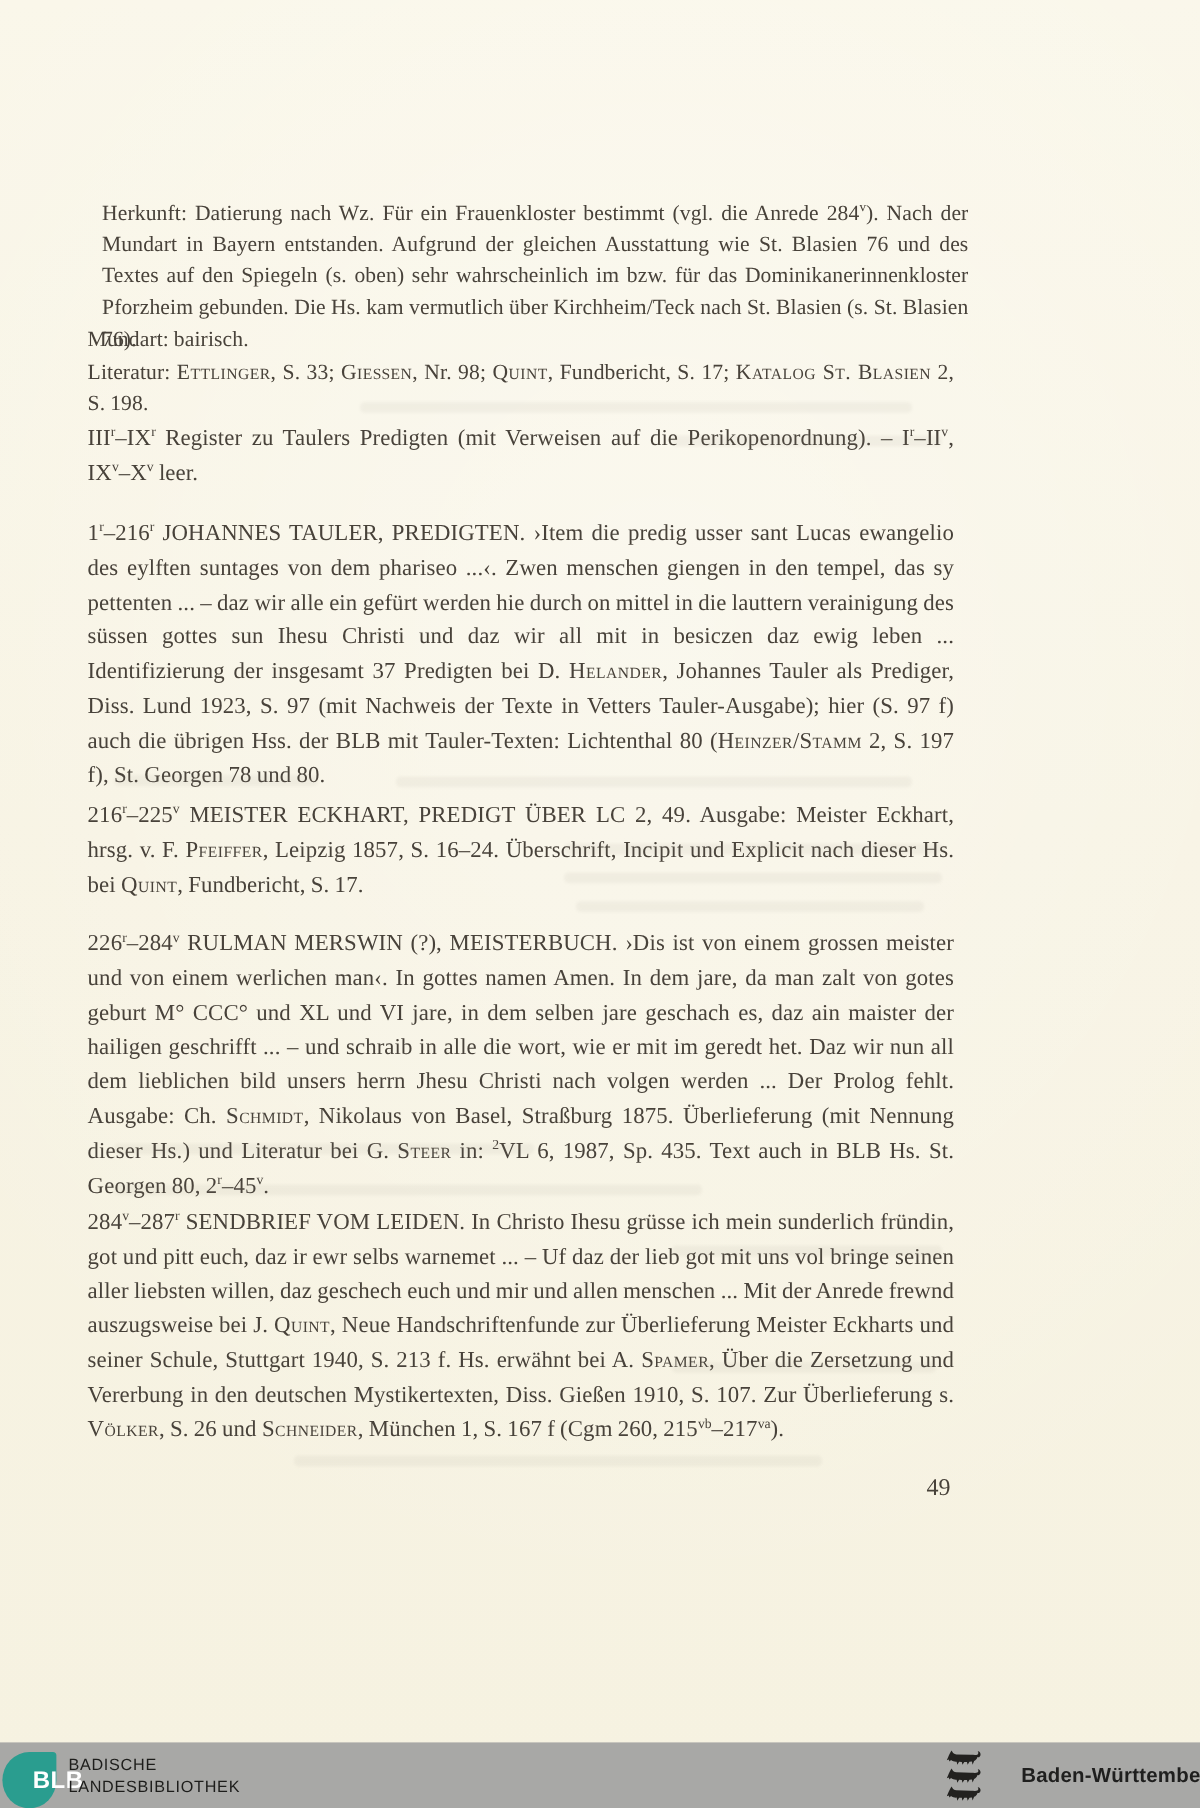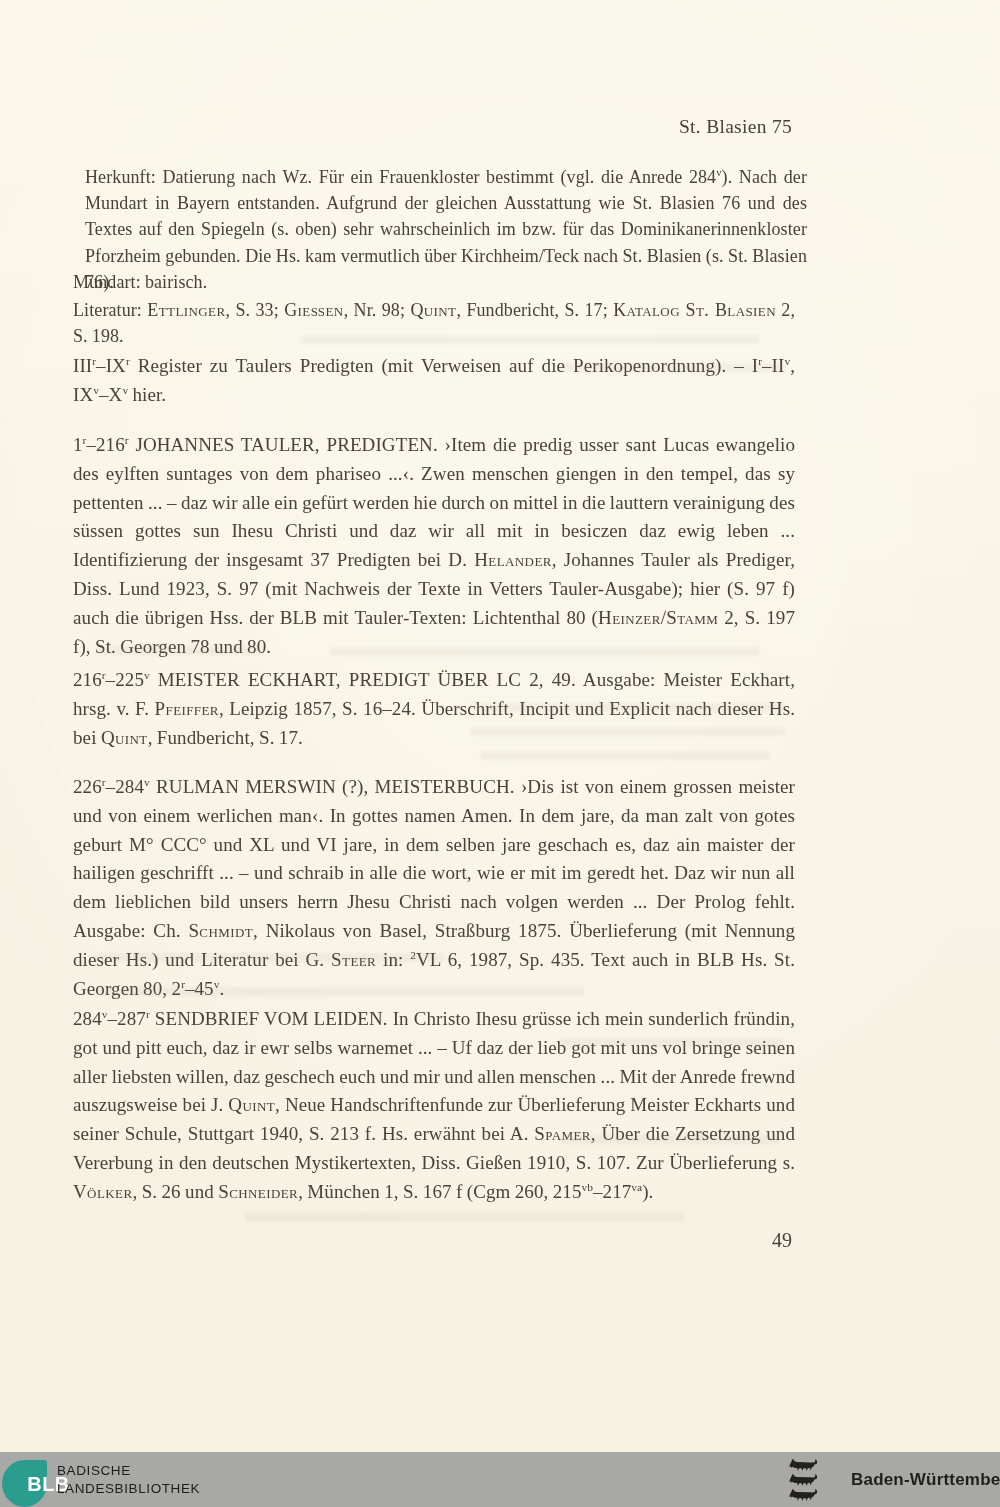--- a/index.html
+++ b/index.html
@@ -86,27 +86,26 @@
     font-size:17px;font-weight:600;color:#1f1f1e;letter-spacing:0.2px;
     white-space:nowrap;
     margin-left:24px;
   }
 </style>
 </head>
 <body>
 
 <div class="scan">
 
-  <div class="running-header">St. Blasien 75</div>
 
   <p id="herkunft" class="para small"><span>Herkunft: Datierung nach Wz. Für ein Frauenkloster bestimmt (vgl. die Anrede 284</span><span class="s-sup">v</span><span>). Nach der Mundart in Bayern entstanden. Aufgrund der gleichen Ausstattung wie St. Blasien 76 und des Textes auf den Spiegeln (s. oben) sehr wahrscheinlich im bzw. für das Dominikanerinnenkloster Pforzheim gebunden. Die Hs. kam vermutlich über Kirchheim/Teck nach St. Blasien (s. St. Blasien 76).</span></p>
   <p id="mundart" class="para small"><span>Mundart: bairisch.</span></p>
   <p id="literatur" class="para small"><span>Literatur: </span><span class="s-sc">Ettlinger</span><span>, S. 33; </span><span class="s-sc">Gießen</span><span>, Nr. 98; </span><span class="s-sc">Quint</span><span>, Fundbericht, S. 17; </span><span class="s-sc">Katalog St. Blasien</span><span> 2, S. 198.</span></p>
 
-  <p id="register" class="para entry"><span>III</span><span class="s-sup">r</span><span>–IX</span><span class="s-sup">r</span><span> Register zu Taulers Predigten (mit Verweisen auf die Perikopenordnung). – I</span><span class="s-sup">r</span><span>–II</span><span class="s-sup">v</span><span>, IX</span><span class="s-sup">v</span><span>–X</span><span class="s-sup">v</span><span> hier.</span></p>
+  <p id="register" class="para entry"><span>III</span><span class="s-sup">r</span><span>–IX</span><span class="s-sup">r</span><span> Register zu Taulers Predigten (mit Verweisen auf die Perikopenordnung). – I</span><span class="s-sup">r</span><span>–II</span><span class="s-sup">v</span><span>, IX</span><span class="s-sup">v</span><span>–X</span><span class="s-sup">v</span><span> leer.</span></p>
   <p id="entry-tauler" class="para entry"><span>1</span><span class="s-sup">r</span><span>–216</span><span class="s-sup">r</span><span> JOHANNES TAULER, PREDIGTEN. </span><span class="s-i">›Item die predig usser sant Lucas ewangelio des eylften suntages von dem phariseo ...‹. Zwen menschen giengen in den tempel, das sy pettenten ... – daz wir alle ein gefürt werden hie durch on mittel in die lauttern verainigung des süssen gottes sun Ihesu Christi und daz wir all mit in besiczen daz ewig leben ...</span><span> Identifizierung der insgesamt 37 Predigten bei D. </span><span class="s-sc">Helander</span><span>, Johannes Tauler als Prediger, Diss. Lund 1923, S. 97 (mit Nachweis der Texte in Vetters Tauler-Ausgabe); hier (S. 97 f) auch die übrigen Hss. der BLB mit Tauler-Texten: Lichtenthal 80 (</span><span class="s-sc">Heinzer</span><span>/</span><span class="s-sc">Stamm</span><span> 2, S. 197 f), St. Georgen 78 und 80.</span></p>
   <p id="entry-eckhart" class="para entry"><span>216</span><span class="s-sup">r</span><span>–225</span><span class="s-sup">v</span><span> MEISTER ECKHART, PREDIGT ÜBER LC 2, 49. Ausgabe: Meister Eckhart, hrsg. v. F. </span><span class="s-sc">Pfeiffer</span><span>, Leipzig 1857, S. 16–24. Überschrift, Incipit und Explicit nach dieser Hs. bei </span><span class="s-sc">Quint</span><span>, Fundbericht, S. 17.</span></p>
   <p id="entry-merswin" class="para entry"><span>226</span><span class="s-sup">r</span><span>–284</span><span class="s-sup">v</span><span> RULMAN MERSWIN (?), MEISTERBUCH. </span><span class="s-i">›Dis ist von einem grossen meister und von einem werlichen man‹. In gottes namen Amen. In dem jare, da man zalt von gotes geburt M° CCC° und XL und VI jare, in dem selben jare geschach es, daz ain maister der hailigen geschrifft ... – und schraib in alle die wort, wie er mit im geredt het. Daz wir nun all dem lieblichen bild unsers herrn Jhesu Christi nach volgen werden ...</span><span> Der Prolog fehlt. Ausgabe: Ch. </span><span class="s-sc">Schmidt</span><span>, Nikolaus von Basel, Straßburg 1875. Überlieferung (mit Nennung dieser Hs.) und Literatur bei G. </span><span class="s-sc">Steer</span><span> in: </span><span class="s-sup">2</span><span>VL 6, 1987, Sp. 435. Text auch in BLB Hs. St. Georgen 80, 2</span><span class="s-sup">r</span><span>–45</span><span class="s-sup">v</span><span>.</span></p>
   <p id="entry-sendbrief" class="para entry"><span>284</span><span class="s-sup">v</span><span>–287</span><span class="s-sup">r</span><span> SENDBRIEF VOM LEIDEN. </span><span class="s-i">In Christo Ihesu grüsse ich mein sunderlich fründin, got und pitt euch, daz ir ewr selbs warnemet ... – Uf daz der lieb got mit uns vol bringe seinen aller liebsten willen, daz geschech euch und mir und allen menschen ...</span><span> Mit der Anrede </span><span class="s-i">frewnd</span><span> auszugsweise bei J. </span><span class="s-sc">Quint</span><span>, Neue Handschriftenfunde zur Überlieferung Meister Eckharts und seiner Schule, Stuttgart 1940, S. 213 f. Hs. erwähnt bei A. </span><span class="s-sc">Spamer</span><span>, Über die Zersetzung und Vererbung in den deutschen Mystikertexten, Diss. Gießen 1910, S. 107. Zur Überlieferung s. </span><span class="s-sc">Völker</span><span>, S. 26 und </span><span class="s-sc">Schneider</span><span>, München 1, S. 167 f (Cgm 260, 215</span><span class="s-sup">vb</span><span>–217</span><span class="s-sup">va</span><span>).</span></p>
 
   <div class="page-number">49</div>
 
   <div class="ghost" style="left:300px;top:335px;width:460px"></div>
   <div class="ghost" style="left:560px;top:363px;width:225px"></div>
   <div class="ghost" style="left:95px;top:646px;width:170px"></div>

